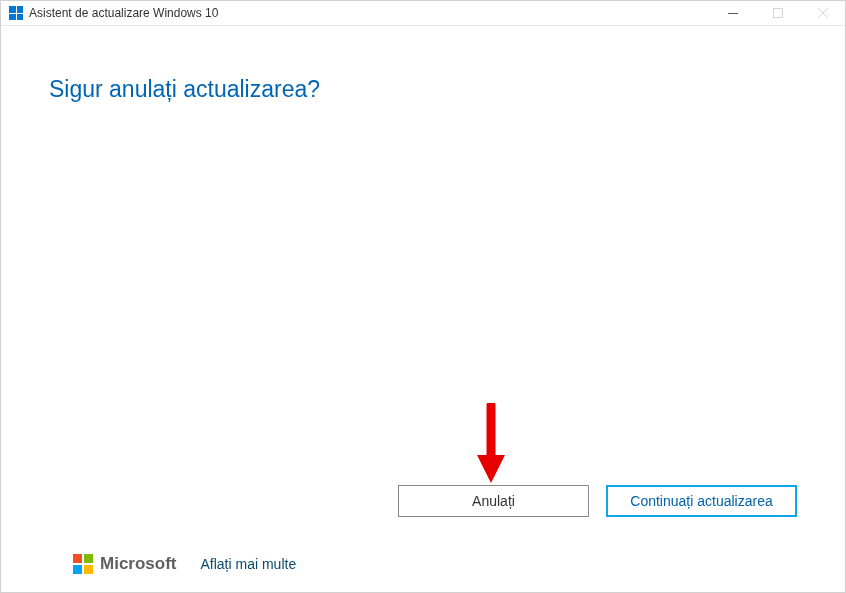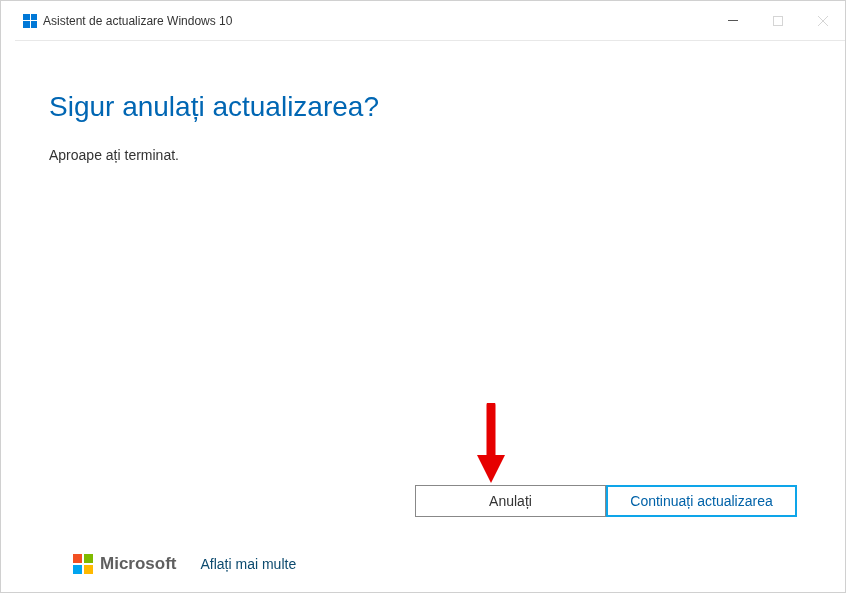--- a/index.html
+++ b/index.html
@@ -5,27 +5,26 @@
     * { margin: 0; padding: 0; box-sizing: border-box; }
     body {
       font-family: "Segoe UI", Arial, sans-serif;
       background: #fff;
       width: 846px;
       height: 593px;
       position: relative;
       border: 1px solid #d0d0d0;
     }
     .titlebar {
-      height: 40px;
+      height: 25px;
       display: flex;
       align-items: center;
       justify-content: space-between;
       padding: 0 0 0 8px;
       border-bottom: 1px solid #e8e8e8;
-      margin-left: 14px;
     }
     .titlebar-left {
       display: flex;
       align-items: center;
       gap: 6px;
     }
     .win-logo {
       width: 14px;
       height: 14px;
       display: grid;
@@ -50,35 +49,35 @@
       justify-content: center;
       color: #a0a0a0;
       font-size: 10px;
       background: transparent;
       border: none;
     }
     .content {
       padding: 50px 48px 0 48px;
     }
     .heading {
-      font-size: 28px;
+      font-size: 23px;
       font-weight: 400;
       color: #0066b3;
-      margin-bottom: 24px;
+      margin-bottom: 8px;
     }
     .subtext {
       font-size: 14px;
       color: #333;
     }
     .button-row {
       position: absolute;
       right: 48px;
       bottom: 75px;
       display: flex;
-      gap: 0;
+      gap: 17px;
       border-radius: 8px;
     }
     .btn {
       width: 191px;
       height: 32px;
       font-size: 14px;
       background: #fff;
       border: 1px solid #888;
       color: #333;
       cursor: pointer;
@@ -156,21 +155,20 @@
     <button class="win-btn" style="opacity:.35">
       <svg width="10" height="10" viewBox="0 0 10 10">
           <path d="M0 0 L10 10 M10 0 L0 10" stroke="#888" stroke-width="1"></path>
         </svg>
     </button>
   </div>
 </div>
 
 <div class="content">
   <h1 class="heading">Sigur anulați actualizarea?</h1>
-  <p class="subtext">Aproape ați terminat.</p>
 </div>
 
 <div class="button-row">
   <button class="btn">Anulați</button>
   <button class="btn btn-primary">Continuați actualizarea</button>
 </div>
 
 <svg class="arrow" width="36" height="84" viewBox="0 0 36 84">
   <path d="M18 2 L18 58" stroke="#E60000" stroke-width="9" stroke-linecap="round"></path>
   <path d="M4 52 L18 80 L32 52 Z" fill="#E60000"></path>

